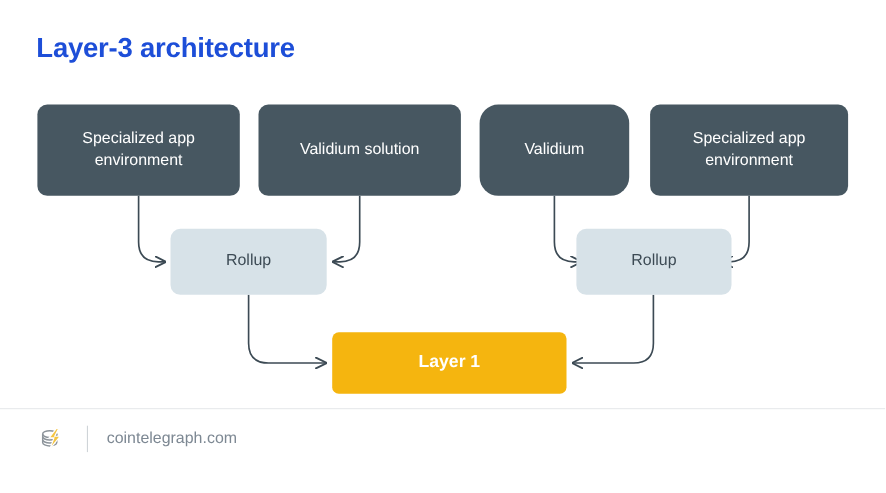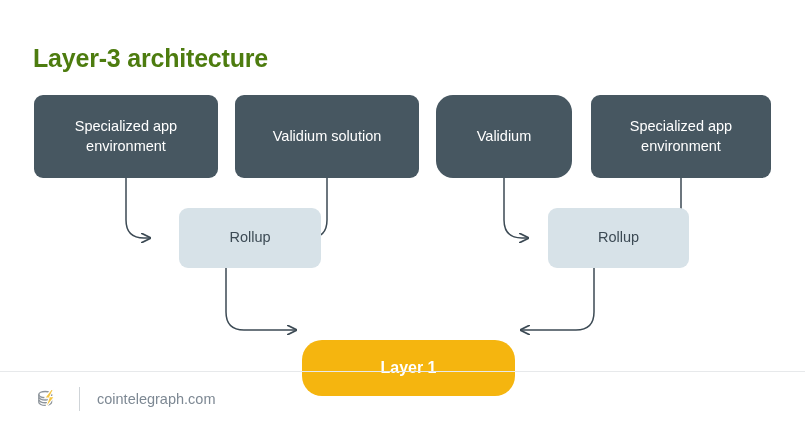--- a/index.html
+++ b/index.html
@@ -13,24 +13,24 @@
   #canvas {
     position: relative;
     width: 805px;
     height: 448px;
     background: #ffffff;
     overflow: hidden;
   }
   #title {
     position: absolute;
     left: 33px;
-    top: 44px;
+    top: 30px;
     font-size: 25px;
     font-weight: bold;
-    color: #4d7c0f;
+    color: #1d4ed8;
     letter-spacing: -0.2px;
   }
   .node {
     position: absolute;
     box-sizing: border-box;
     display: flex;
     align-items: center;
     justify-content: center;
     text-align: center;
     line-height: 1.35;
@@ -39,29 +39,27 @@
     background: #475761;
     color: #ffffff;
     border-radius: 9px;
     font-size: 14.5px;
   }
   .node-light {
     background: #d7e2e8;
     color: #3c4a54;
     border-radius: 9px;
     font-size: 14.5px;
-    margin-left: 24px;
   }
   .node-accent {
     background: #f5b50f;
     color: #ffffff;
-    border-radius: 20px;
+    border-radius: 6px;
     font-size: 16px;
     font-weight: bold;
-    margin-top: 38px;
   }
   .node-label {
     display: block;
     padding: 0 10px;
     white-space: pre-line;
   }
   #edges {
     position: absolute;
     left: 0;
     top: 0;

